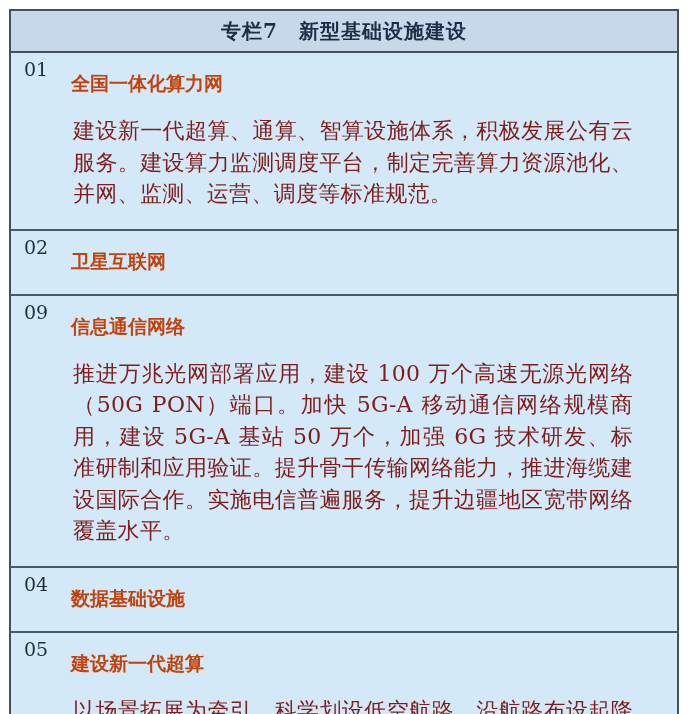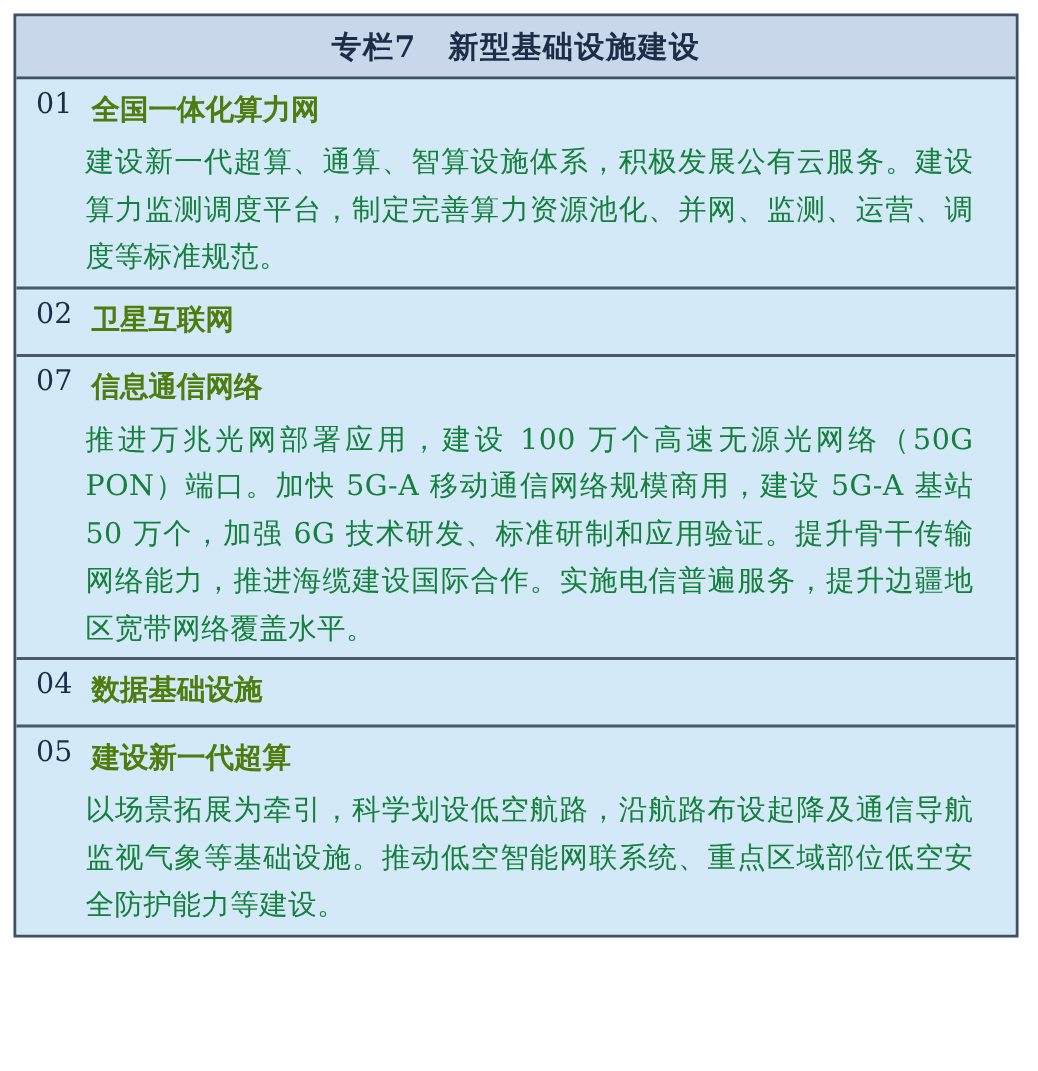--- a/index.html
+++ b/index.html
@@ -46,32 +46,32 @@
   .num {
     position: absolute;
     left: 13px;
     top: 1px;
     font-size: 19px;
     line-height: 31px;
     color: #1c2e47;
     font-family: "DejaVu Serif", "Liberation Serif", serif;
   }
   .heading {
-    margin: 4px;
+    margin: 14px;
     font-size: 19px;
     line-height: 31px;
     font-weight: bold;
     font-style: normal;
-    color: #4d7c0f;
+    color: #c2410c;
   }
   .body-text {
-    margin: 0;
-    font-size: 19px;
+    margin: 16px;
+    font-size: 22px;
     line-height: 31.5px;
-    color: #15803d;
+    color: #7f1d1d;
     text-align: justify;
     text-justify: inter-character;
     letter-spacing: 0.3px;
   }
 </style>
 </head>
 <body>
 
 <div class="page">
   <div class="panel">
@@ -83,21 +83,21 @@
       <h3 class="heading">全国一体化算力网</h3>
       <p class="body-text">建设新一代超算、通算、智算设施体系，积极发展公有云服务。建设算力监测调度平台，制定完善算力资源池化、并网、监测、运营、调度等标准规范。</p>
     </section>
 
     <section class="sec">
       <div class="num">02</div>
       <h3 class="heading">卫星互联网</h3>
     </section>
 
     <section class="sec">
-      <div class="num">07</div>
+      <div class="num">09</div>
       <h3 class="heading">信息通信网络</h3>
       <p class="body-text">推进万兆光网部署应用，建设 100 万个高速无源光网络（50G PON）端口。加快 5G‑A 移动通信网络规模商用，建设 5G‑A 基站 50 万个，加强 6G 技术研发、标准研制和应用验证。提升骨干传输网络能力，推进海缆建设国际合作。实施电信普遍服务，提升边疆地区宽带网络覆盖水平。</p>
     </section>
 
     <section class="sec">
       <div class="num">04</div>
       <h3 class="heading">数据基础设施</h3>
     </section>
 
     <section class="sec">

